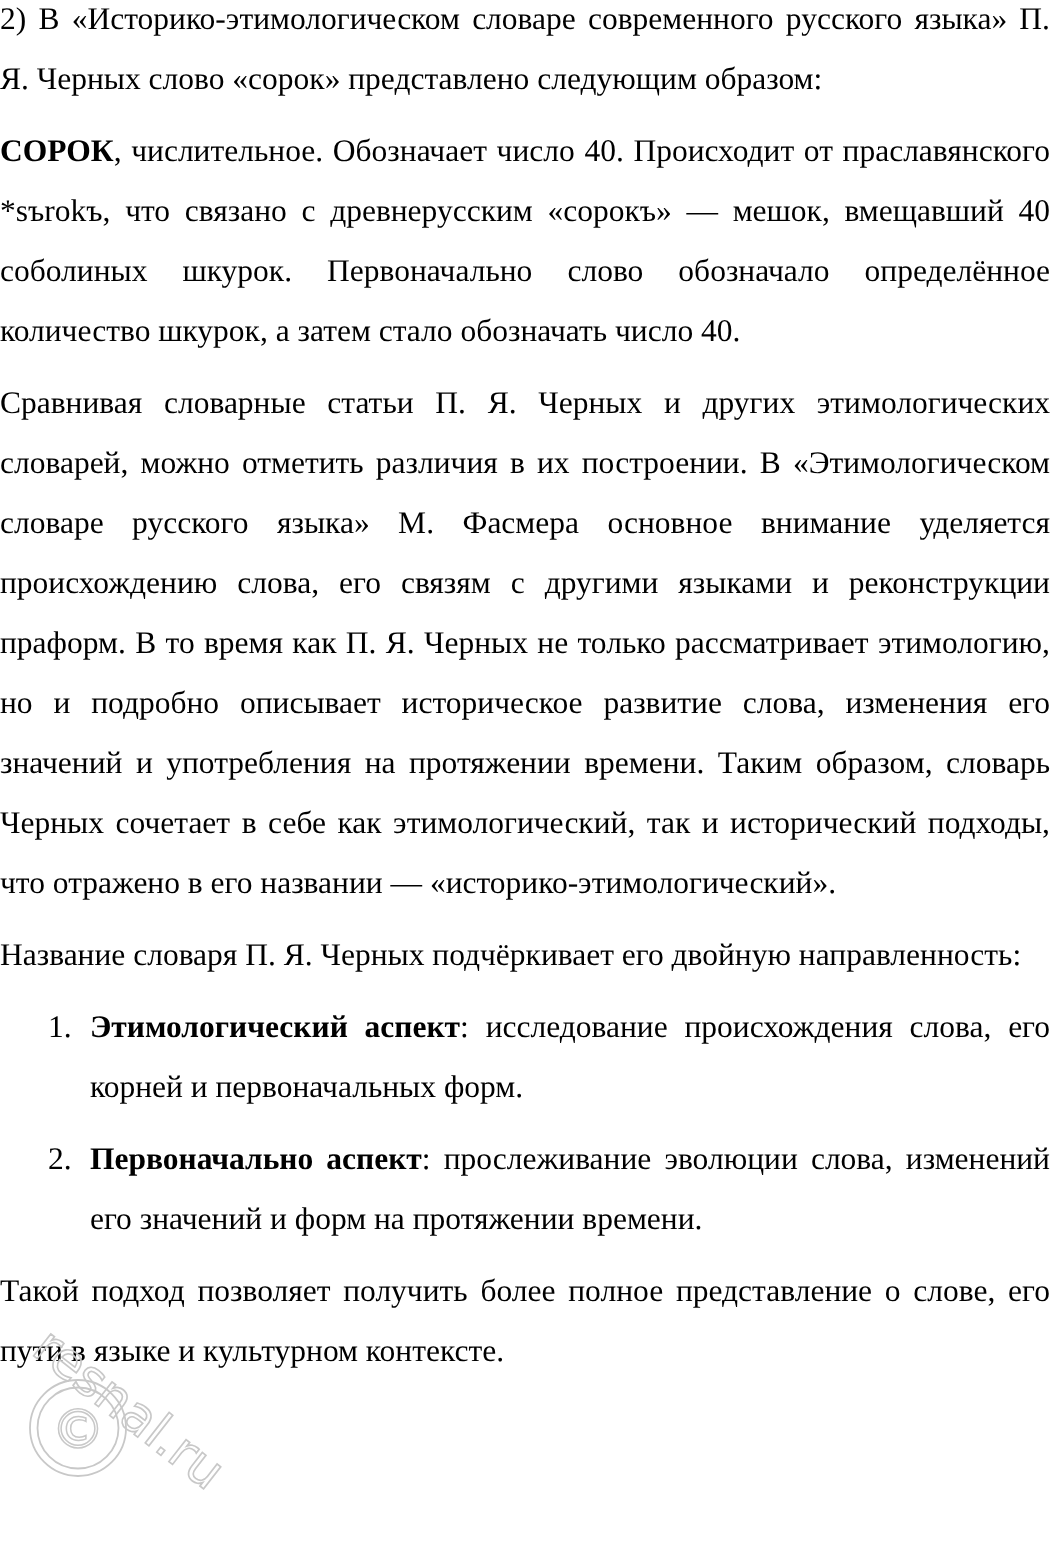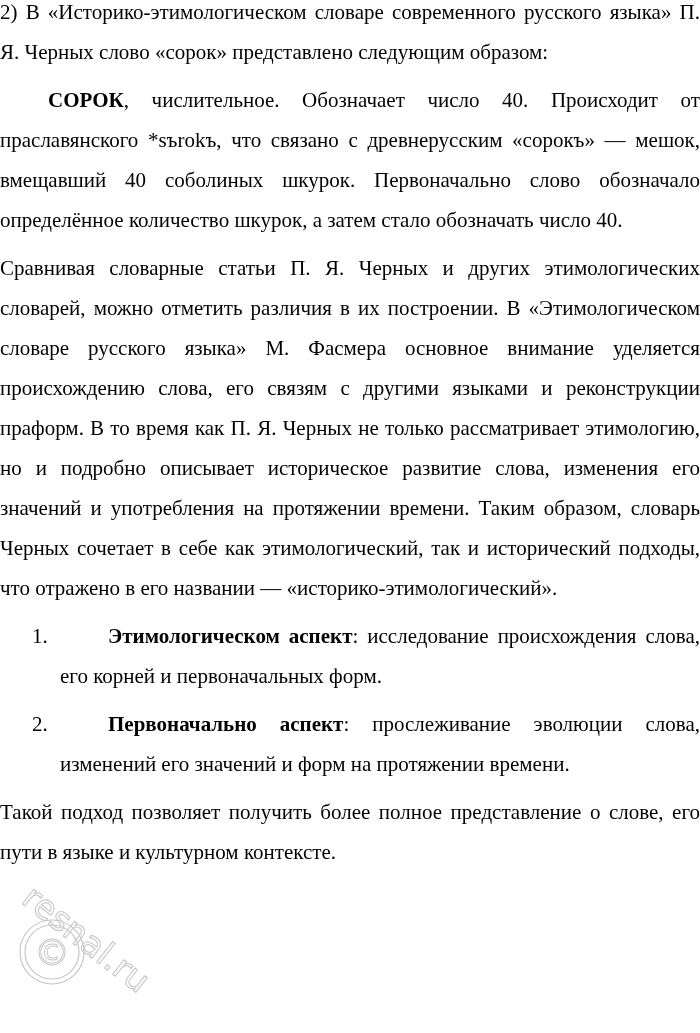--- a/index.html
+++ b/index.html
@@ -38,46 +38,47 @@
       padding-left: 60px;
       line-height: 40px;
       text-align: justify;
       margin-bottom: 8px;
     }
     .list-num {
       position: absolute;
       left: 32px;
       top: 0;
     }
-    b { font-weight: bold; padding-left: 48px; }
+    b { font-weight: bold; }
     .watermark {
       position: absolute;
       left: 0;
       top: 830px;
       width: 220px;
       height: 200px;
       pointer-events: none;
     }
   </style>
 </head>
 <body>
 
 <div class="page">
 
   <p>2) В «Историко-этимологическом словаре современного русского языка» П. Я. Черных слово «сорок» представлено следующим образом:</p>
 
   <p><b>СОРОК</b><span>, числительное. Обозначает число 40. Происходит от праславянского *sъrokъ, что связано с древнерусским «сорокъ» — мешок, вмещавший 40 соболиных шкурок. Первоначально слово обозначало определённое количество шкурок, а затем стало обозначать число 40.</span></p>
 
   <p>Сравнивая словарные статьи П. Я. Черных и других этимологических словарей, можно отметить различия в их построении. В «Этимологическом словаре русского языка» М. Фасмера основное внимание уделяется происхождению слова, его связям с другими языками и реконструкции праформ. В то время как П. Я. Черных не только рассматривает этимологию, но и подробно описывает историческое развитие слова, изменения его значений и употребления на протяжении времени. Таким образом, словарь Черных сочетает в себе как этимологический, так и исторический подходы, что отражено в его названии — «историко-этимологический».</p>
 
+  <p>Название словаря П. Я. Черных подчёркивает его двойную направленность:</p>
 
   <div class="list">
     <div class="list-item">
       <span class="list-num">1.</span>
-      <b>Этимологическом аспект</b><span>: исследование происхождения слова, его корней и первоначальных форм.</span>
+      <b>Этимологический аспект</b><span>: исследование происхождения слова, его корней и первоначальных форм.</span>
     </div>
     <div class="list-item">
       <span class="list-num">2.</span>
       <b>Первоначально аспект</b><span>: прослеживание эволюции слова, изменений его значений и форм на протяжении времени.</span>
     </div>
   </div>
 
   <p>Такой подход позволяет получить более полное представление о слове, его пути в языке и культурном контексте.</p>
 </div>
 

